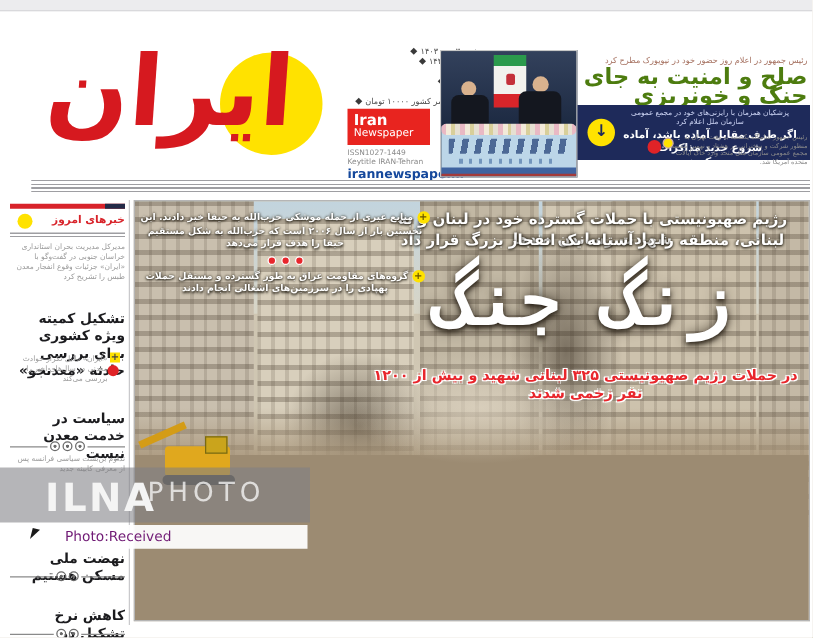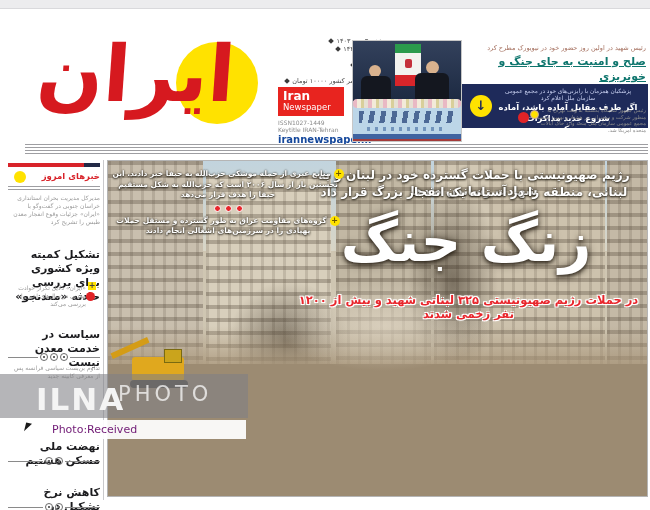--- a/index.html
+++ b/index.html
@@ -37,21 +37,21 @@
   .op-callig{left:6px;top:10px;right:6px;height:12px;
              background:repeating-linear-gradient(100deg,#27447a 0 5px,rgba(39,68,122,0) 5px 11px);opacity:.75;}
   .op-callig2{left:14px;top:26px;right:14px;height:4px;
              background:repeating-linear-gradient(90deg,#41699f 0 3px,rgba(65,105,159,0) 3px 8px);opacity:.6;}
   .op-flowers{left:0;top:58px;width:100%;height:9px;border-radius:4px;
              background:repeating-linear-gradient(90deg,#e9b9c4 0 4px,#f3ead9 4px 8px,#d8cf9a 8px 11px,#e6e0d2 11px 15px);}
   .op-strip{left:0;bottom:0;width:100%;height:5px;background:#3f63a0;border-bottom:2px solid #a33b3b;}
 
   
   .t-kicker{right:4px;top:44px;width:188px;text-align:right;font-size:6.5px;color:#a5705f;}
-  .t-headline{right:4px;top:54px;width:188px;text-align:right;font-size:11px;font-weight:bold;color:#0f766e;line-height:15px;text-decoration:underline;}
+  .t-headline{right:4px;top:54px;width:188px;text-align:right;font-size:18px;font-weight:bold;color:#4d7c0f;line-height:15px;}
   .navybox{left:462px;top:84px;width:186px;height:44px;background:#1e2a5a;box-sizing:border-box;
            padding:4px 8px 4px 34px;color:#fff;}
   .nb-kicker{font-size:5.8px;color:#cdd5f5;text-align:center;line-height:7px;}
   .nb-line{font-size:8.4px;font-weight:bold;text-align:center;line-height:11px;}
   .nb-circle{left:470px;top:95px;width:22px;height:22px;border-radius:50%;background:#ffe200;
              color:#1e2a5a;font-size:13px;font-weight:bold;text-align:center;line-height:22px;}
   .brief{left:534px;top:107px;width:112px;text-align:right;font-size:5.2px;line-height:6.6px;color:#8a8a8a;}
   .ref-red{left:518px;top:112px;width:11px;height:11px;border-radius:50%;background:#e02327;}
   .ref-yellow{left:530px;top:110px;width:7px;height:7px;border-radius:50%;background:#ffe200;border:1px solid #caa;}
 
@@ -101,21 +101,21 @@
   .exc-body{left:24px;top:196px;width:52px;height:24px;background:#e0a81e;border-radius:3px;}
   .exc-cab{left:56px;top:188px;width:18px;height:14px;background:#caa41c;border:1px solid #7a6a10;box-sizing:border-box;}
   .exc-arm{left:2px;top:184px;width:40px;height:6px;background:#d49c16;transform:rotate(-24deg);}
   .exc-track{left:22px;top:219px;width:58px;height:8px;background:#4f4a42;border-radius:4px;}
 
   .ov1{right:8px;top:6px;width:330px;text-align:center;font-size:12px;font-weight:bold;color:#fff;
        line-height:16px;text-shadow:0 0 3px rgba(30,25,15,.95),0 1px 2px rgba(30,25,15,.9);}
   .ov2{right:8px;top:23px;width:330px;text-align:center;font-size:12px;font-weight:bold;color:#fff;
        line-height:16px;text-shadow:0 0 3px rgba(30,25,15,.95),0 1px 2px rgba(30,25,15,.9);}
   .bigtitle{right:16px;top:48px;width:330px;text-align:center;font-size:56px;font-weight:bold;color:#fff;
-       text-shadow:0 2px 4px rgba(35,28,18,.9),0 0 10px rgba(35,28,18,.7);}
+       text-shadow:0 2px 4px rgba(35,28,18,.9),0 0 10px rgba(35,28,18,.7);font-family:Liberation Mono, monospace;}
   .subhead{right:6px;top:132px;width:345px;text-align:center;font-size:11.5px;font-weight:bold;color:#e8262c;
        text-shadow:-1px -1px 0 #fff,1px -1px 0 #fff,-1px 1px 0 #fff,1px 1px 0 #fff,0 0 3px #fff;}
   .notes{left:4px;top:8px;width:232px;}
   .note{direction:rtl;text-align:center;font-size:7.5px;font-weight:bold;color:#fff;line-height:10.5px;
         text-shadow:0 0 2px rgba(30,25,15,.95),0 1px 2px rgba(30,25,15,.9);}
   .note .plus{display:inline-block;width:10px;height:10px;border-radius:50%;background:#ffe200;color:#6a5500;
         font-size:8px;line-height:10px;font-weight:bold;text-shadow:none;vertical-align:middle;margin-left:3px;}
   .reddots{display:flex;justify-content:center;gap:4px;margin:4px 0;}
   .reddots i{width:5px;height:5px;border-radius:50%;background:#e8262c;border:1px solid #fff;}
 
@@ -166,21 +166,21 @@
     <div class="abs op-head" style="right:22px;top:20px;width:13px;height:13px;"></div>
     <div class="abs op-man" style="right:12px;top:32px;width:34px;height:29px;"></div>
     <div class="abs op-table">
       <div class="abs op-callig"></div>
       <div class="abs op-callig2"></div>
     </div>
     <div class="abs op-flowers"></div>
     <div class="abs op-strip"></div>
   </div>
 
-  <div class="abs t-kicker rtl">رئیس شهید در اولین روز حضور خود در نیویورک مطرح کرد</div>
+  <div class="abs t-kicker rtl">رئیس جمهور در اعلام روز حضور خود در نیویورک مطرح کرد</div>
   <div class="abs t-headline rtl">صلح و امنیت به جای جنگ و خونریزی</div>
   <div class="abs navybox">
     <div class="nb-kicker rtl">پزشکیان همزمان با رایزنی‌های خود در مجمع عمومی سازمان ملل اعلام کرد</div>
     <div class="nb-line rtl">اگر طرف مقابل آماده باشد، آماده شروع جدید مذاکرات</div>
     <div class="nb-line rtl">در نیویورک هستیم</div>
   </div>
   <div class="abs nb-circle">↓</div>
   <div class="abs brief rtl">رئیس جمهور شامگاه یکشنبه به وقت تهران به منظور شرکت و سخنرانی در هشتاد و نهمین نشست مجمع عمومی سازمان ملل متحد وارد خاک ایالات متحده آمریکا شد.</div>
   <div class="abs ref-red"></div>
   <div class="abs ref-yellow"></div>

